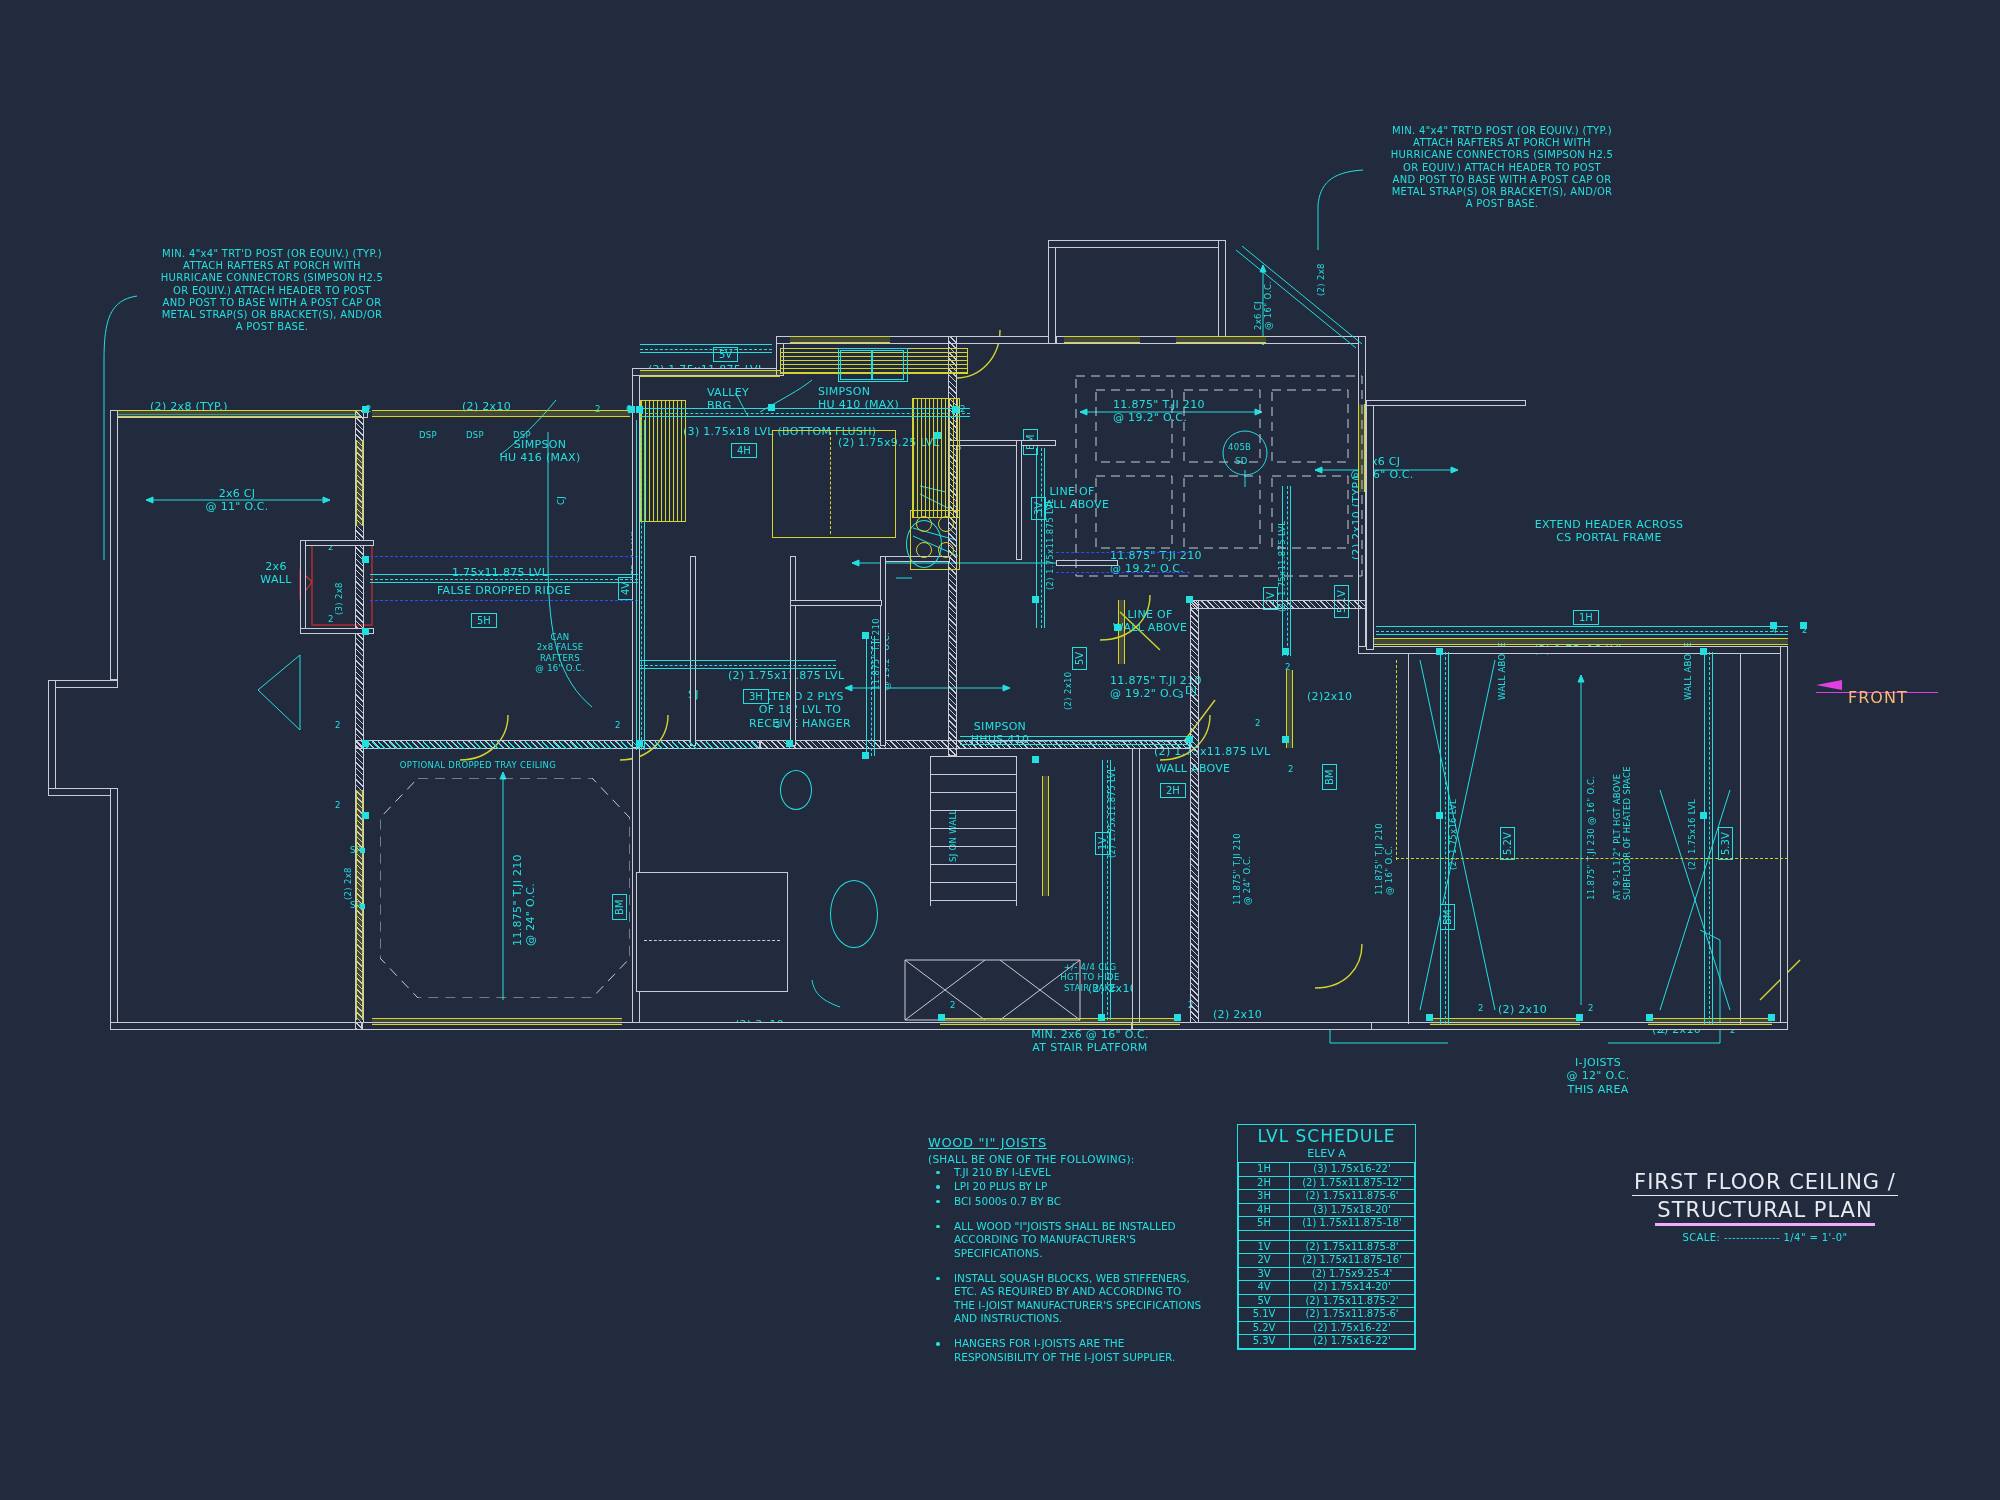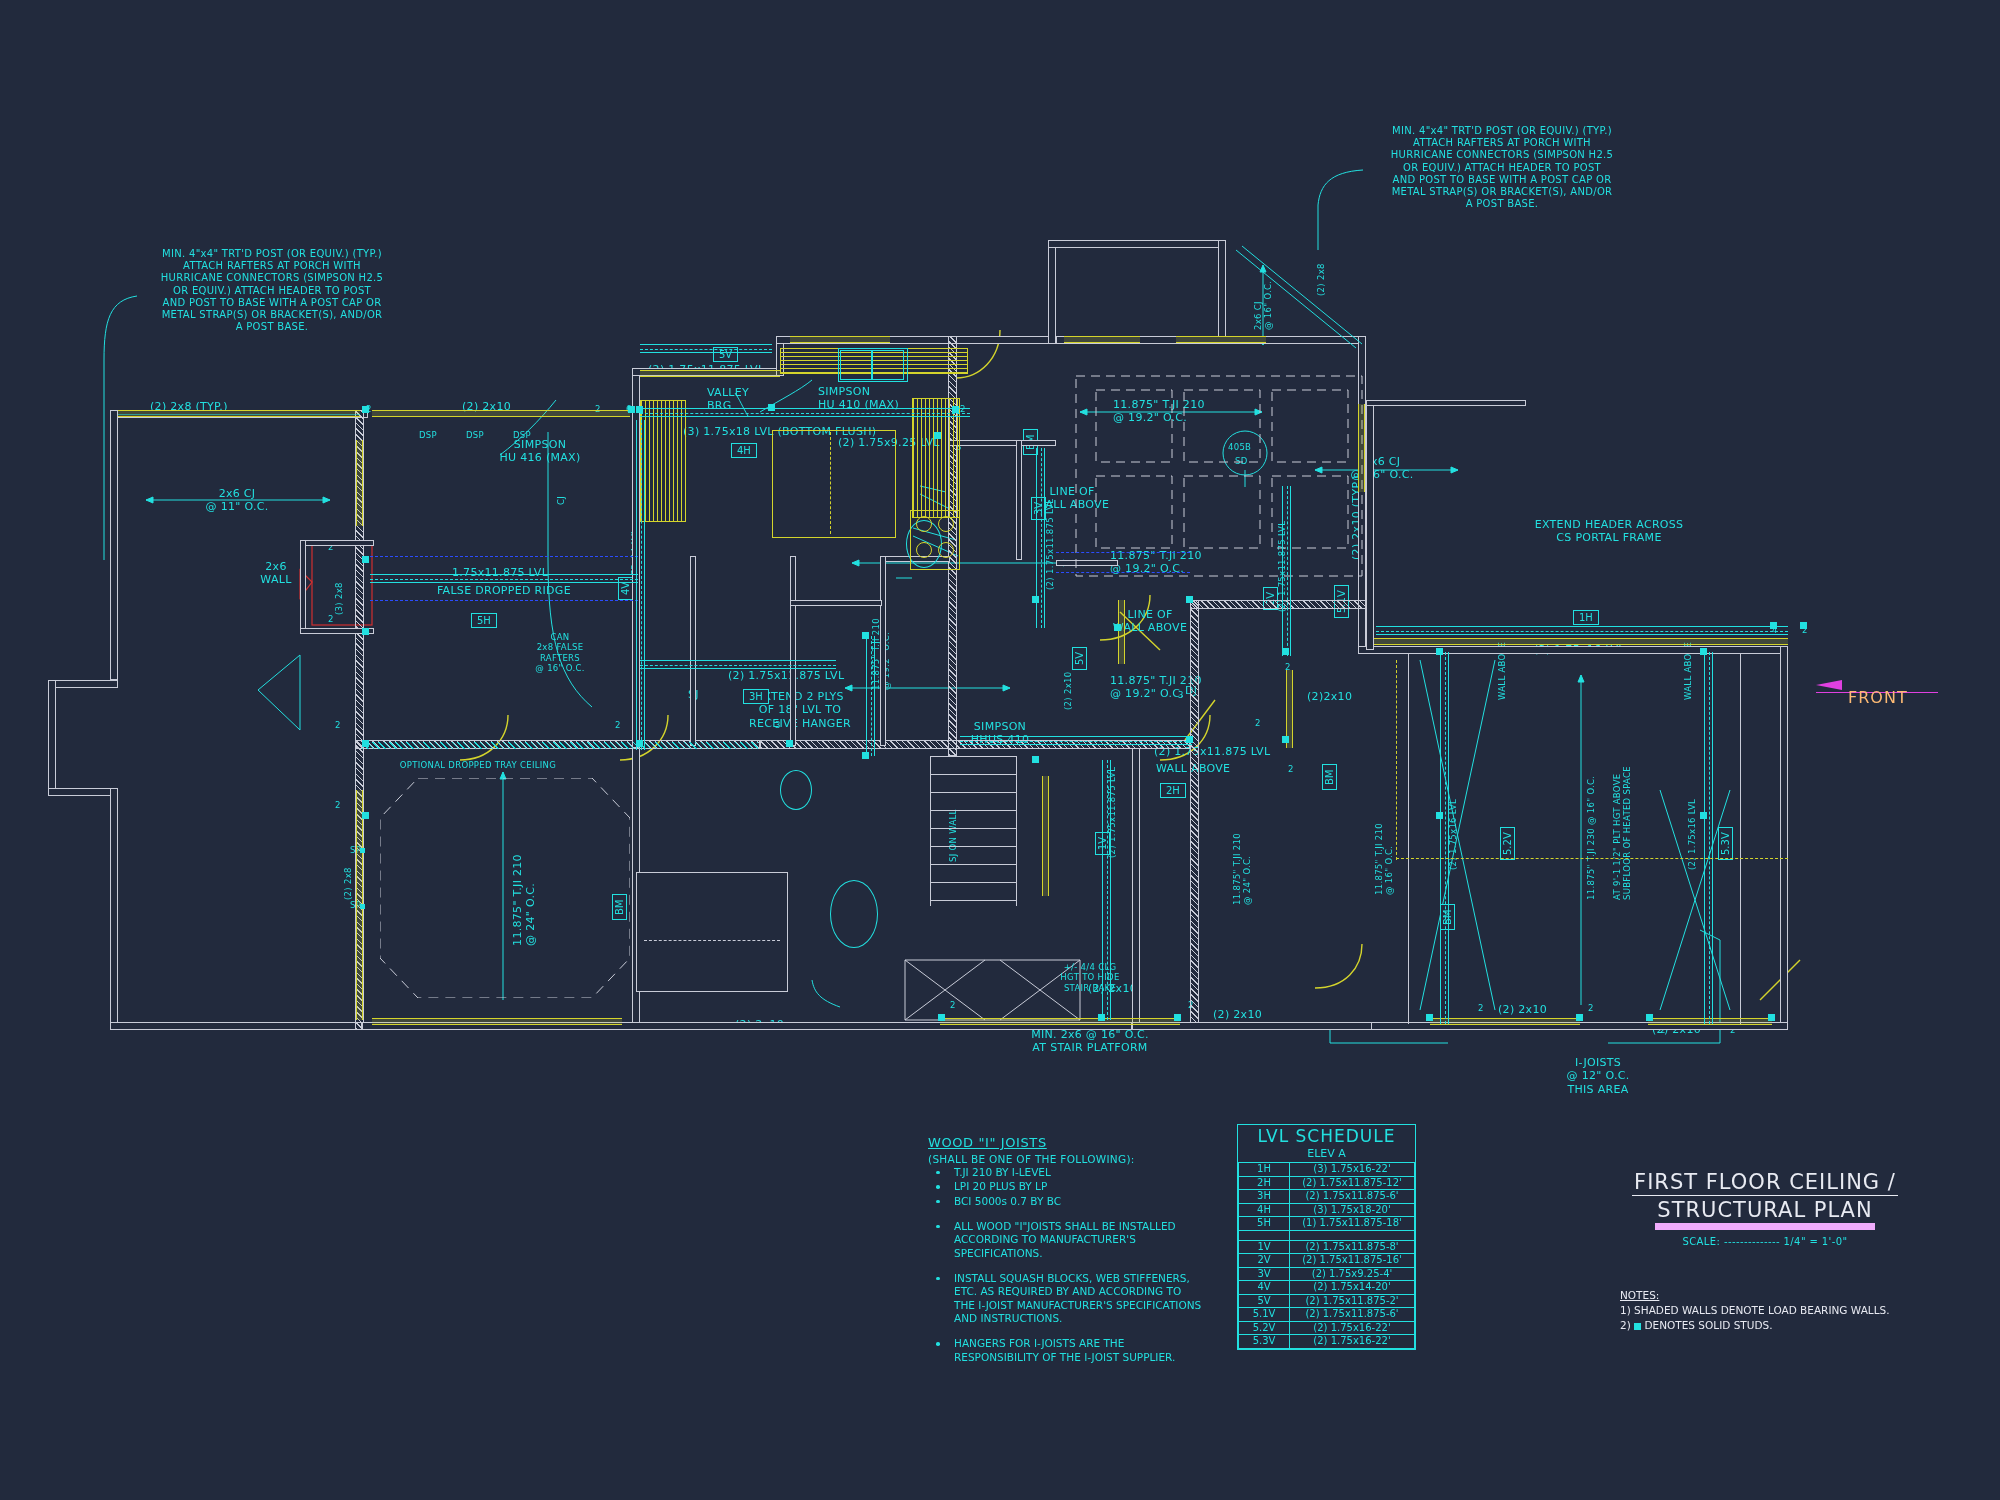--- a/index.html
+++ b/index.html
@@ -83,21 +83,21 @@
   ul.bul li{position:relative;padding-left:26px;color:#22e0e0;font-size:10.5px;
             line-height:1.3;margin-bottom:1px;}
   ul.bul li:before{content:"";position:absolute;left:8px;top:5px;width:3.5px;height:3.5px;
             border-radius:50%;background:#22e0e0;}
   ul.bul li.gap{margin-top:11px;}
 
   #title-blk{position:absolute;left:1600px;top:1170px;width:330px;text-align:center;}
   #title-blk .t1{color:#e8eaf2;font-size:21px;letter-spacing:1px;line-height:1.18;
                  border-bottom:1px solid #e8eaf2;display:inline-block;padding:0 2px;}
   #title-blk .t2{color:#e8eaf2;font-size:21px;letter-spacing:1px;line-height:1.18;
-                 border-bottom:7px solid #f0abfc;display:inline-block;padding:0 2px;margin-top:2px;}
+                 border-bottom:3px solid #f0abfc;display:inline-block;padding:0 2px;margin-top:2px;}
   #title-blk .sc{color:#22e0e0;font-size:10px;margin-top:6px;letter-spacing:.4px;}
 
   #plan-notes{position:absolute;left:1620px;top:1288px;color:#e8eaf2;font-size:10.5px;line-height:1.45;}
   #plan-notes .nt{text-decoration:underline;}
   .sqmark{display:inline-block;width:7px;height:7px;background:#22e0e0;vertical-align:-1px;}
 
   #front{position:absolute;left:1848px;top:688px;color:#fdba74;font-size:16px;letter-spacing:1px;}
   #frontline{position:absolute;left:1816px;top:692px;width:122px;height:1px;background:#e040e0;}
   #frontarrow{position:absolute;left:1816px;top:680px;width:0;height:0;
      border-top:5px solid transparent;border-bottom:5px solid transparent;
@@ -659,23 +659,18 @@
   </tbody>
       </table>
 </div>
 
 <div id="title-blk">
   <div><span class="t1">FIRST FLOOR CEILING /</span></div>
   <div><span class="t2">STRUCTURAL PLAN</span></div>
   <div class="sc">SCALE: -------------- 1/4" = 1'-0"</div>
 </div>
 
-<div id="plan-notes">
-  <div><span class="nt">NOTES:</span></div>
-  <div>1) SHADED WALLS DENOTE LOAD BEARING WALLS.</div>
-  <div><span>2) </span><span class="sqmark"></span><span> DENOTES SOLID STUDS.</span></div>
-</div>
 
 <div id="frontarrow"></div>
 <div id="frontline"></div>
 <div id="front">FRONT</div>
 
 </div>
 
 </body></html>

